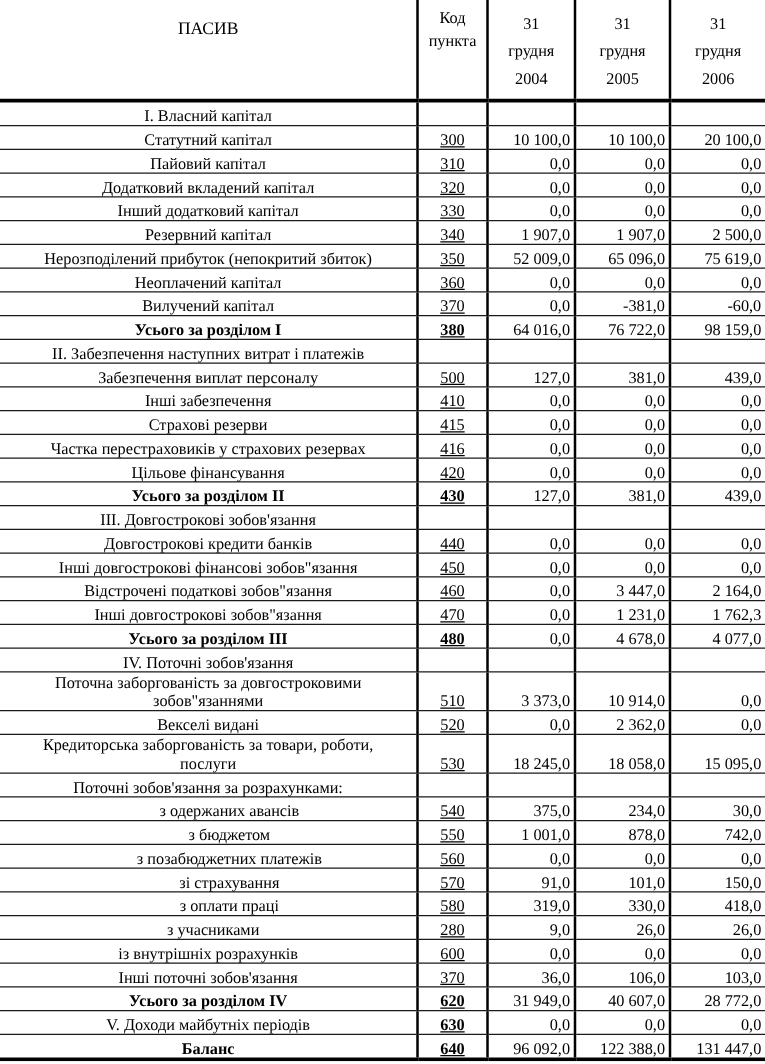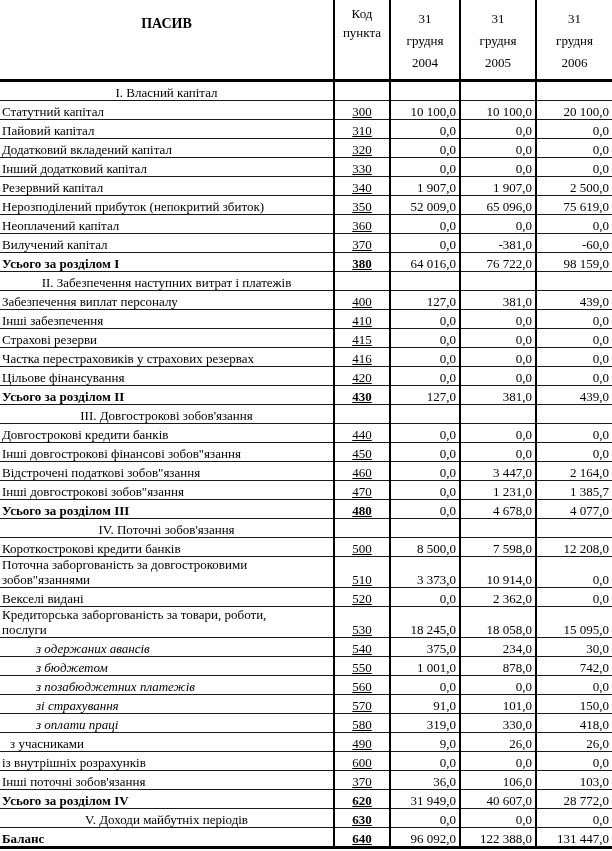--- a/index.html
+++ b/index.html
@@ -23,49 +23,49 @@
   
   thead tr { height: 80px; }
   thead td {
     vertical-align: top;
     text-align: center;
     border: none;
     border-bottom: 3px solid #000;
   }
   thead td + td { border-left: 2px solid #000; }
   thead td.h-pasiv {
-    font-weight: bold;
+    font-weight: normal;
     font-size: 14px;
     padding-top: 16px;
   }
   thead td.h-code { padding-top: 4px; line-height: 19px; }
   thead td.h-date { padding-top: 8px; line-height: 22px; }
   thead span { display: block; }
   
   tbody td {
     border-top: 1px solid #1a1a1a;
     border-bottom: 1px solid #1a1a1a;
     border-left: 2px solid #000;
     border-right: 2px solid #000;
     height: 18px;
     padding: 0 2px;
     vertical-align: bottom;
     line-height: 15px;
   }
-  tbody td:first-child { border-left: none; }
+  tbody td:first-child { border-left: none; text-align: center; }
   tbody td:last-child  { border-right: none; }
   tbody tr:last-child td { border-bottom: 3px solid #000; }
   td.lbl  { text-align: left; padding-left: 2px; white-space: pre-line; }
   td.code { text-align: center; text-decoration: underline; }
   td.val  { text-align: right; padding-right: 3px; }
   tr.section td.lbl  { text-align: center; font-weight: normal; }
   tr.section td.code { font-weight: bold; }
   tr.total td.lbl, tr.total td.code { font-weight: bold; }
   tr.balance-row td.lbl, tr.balance-row td.code { font-weight: bold; }
-  td.lbl.ind1 { padding-left: 36px; font-style: italic; }
+  td.lbl.ind1 { padding-left: 36px; }
   td.lbl.ind2 { padding-left: 10px; }
   td.lbl.ind3 { padding-left: 2px; }
 </style>
 </head>
 <body>
 
 <table class="balance">
   <colgroup>
     <col style="width:334px">
     <col style="width:56px">
@@ -170,21 +170,21 @@
       </tr>
       <tr class="section">
         <td class="lbl">II. Забезпечення наступних витрат і платежів</td>
         <td class="code"></td>
         <td class="val"></td>
         <td class="val"></td>
         <td class="val"></td>
       </tr>
       <tr class="item">
         <td class="lbl">Забезпечення виплат персоналу</td>
-        <td class="code">400</td>
+        <td class="code">500</td>
         <td class="val">127,0</td>
         <td class="val">381,0</td>
         <td class="val">439,0</td>
       </tr>
       <tr class="item">
         <td class="lbl">Інші забезпечення</td>
         <td class="code">410</td>
         <td class="val">0,0</td>
         <td class="val">0,0</td>
         <td class="val">0,0</td>
@@ -243,42 +243,35 @@
         <td class="code">460</td>
         <td class="val">0,0</td>
         <td class="val">3 447,0</td>
         <td class="val">2 164,0</td>
       </tr>
       <tr class="item">
         <td class="lbl">Інші довгострокові зобов"язання</td>
         <td class="code">470</td>
         <td class="val">0,0</td>
         <td class="val">1 231,0</td>
-        <td class="val">1 385,7</td>
+        <td class="val">1 762,3</td>
       </tr>
       <tr class="total">
         <td class="lbl">Усього за розділом III</td>
         <td class="code">480</td>
         <td class="val">0,0</td>
         <td class="val">4 678,0</td>
         <td class="val">4 077,0</td>
       </tr>
       <tr class="section">
         <td class="lbl">IV. Поточні зобов'язання</td>
         <td class="code"></td>
         <td class="val"></td>
         <td class="val"></td>
         <td class="val"></td>
-      </tr>
-      <tr class="item">
-        <td class="lbl">Короткострокові кредити банків</td>
-        <td class="code">500</td>
-        <td class="val">8 500,0</td>
-        <td class="val">7 598,0</td>
-        <td class="val">12 208,0</td>
       </tr>
       <tr class="item">
         <td class="lbl">Поточна заборгованість за довгостроковими
 зобов"язаннями</td>
         <td class="code">510</td>
         <td class="val">3 373,0</td>
         <td class="val">10 914,0</td>
         <td class="val">0,0</td>
       </tr>
       <tr class="item">
@@ -290,20 +283,27 @@
       </tr>
       <tr class="item">
         <td class="lbl">Кредиторська заборгованість за товари, роботи,
 послуги</td>
         <td class="code">530</td>
         <td class="val">18 245,0</td>
         <td class="val">18 058,0</td>
         <td class="val">15 095,0</td>
       </tr>
       <tr class="item">
+        <td class="lbl">Поточні зобов'язання за розрахунками:</td>
+        <td class="code"></td>
+        <td class="val"></td>
+        <td class="val"></td>
+        <td class="val"></td>
+      </tr>
+      <tr class="item">
         <td class="lbl ind1">з одержаних авансів</td>
         <td class="code">540</td>
         <td class="val">375,0</td>
         <td class="val">234,0</td>
         <td class="val">30,0</td>
       </tr>
       <tr class="item">
         <td class="lbl ind1">з бюджетом</td>
         <td class="code">550</td>
         <td class="val">1 001,0</td>
@@ -326,21 +326,21 @@
       </tr>
       <tr class="item">
         <td class="lbl ind1">з оплати праці</td>
         <td class="code">580</td>
         <td class="val">319,0</td>
         <td class="val">330,0</td>
         <td class="val">418,0</td>
       </tr>
       <tr class="item">
         <td class="lbl ind2">з учасниками</td>
-        <td class="code">490</td>
+        <td class="code">280</td>
         <td class="val">9,0</td>
         <td class="val">26,0</td>
         <td class="val">26,0</td>
       </tr>
       <tr class="item">
         <td class="lbl ind3">із внутрішніх розрахунків</td>
         <td class="code">600</td>
         <td class="val">0,0</td>
         <td class="val">0,0</td>
         <td class="val">0,0</td>

